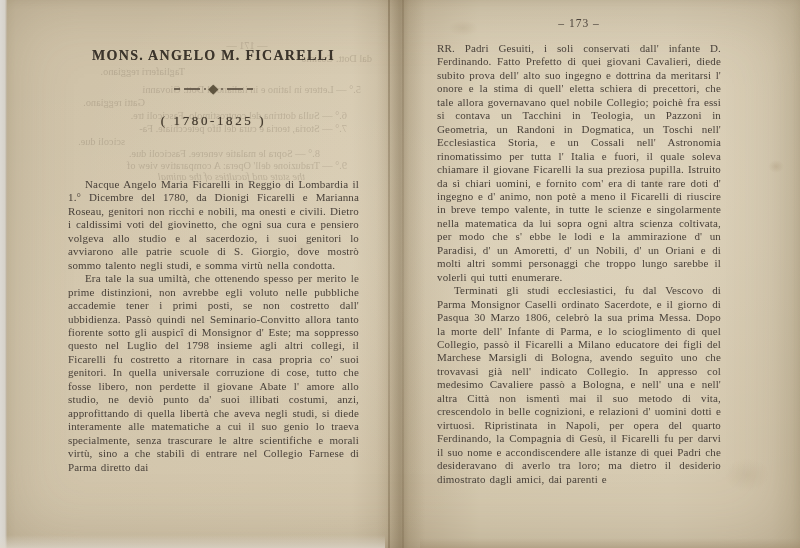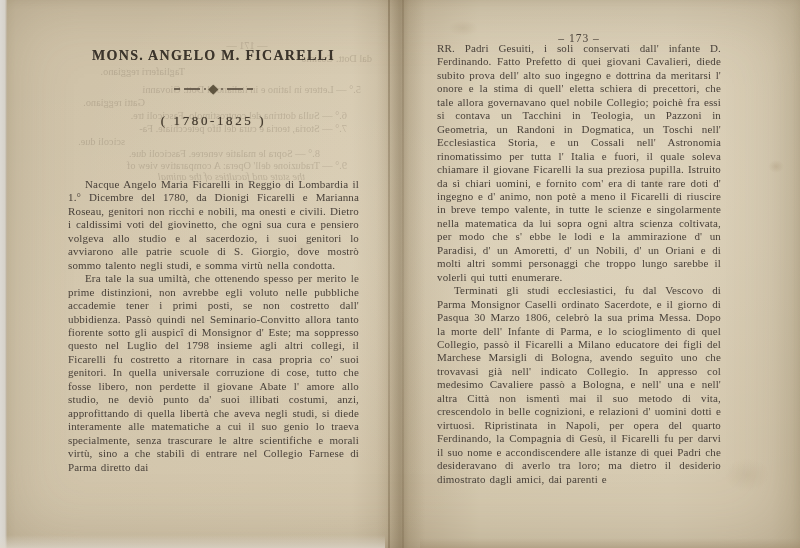--- a/index.html
+++ b/index.html
@@ -66,21 +66,20 @@
     color:#49413a;
   }
   .lp-body{top:178px;left:61px;width:291px;}
   .rp-body{top:42px;left:29px;width:284px;}
   .body-col p{margin:0;text-indent:17px;}
   .body-col p.noindent{text-indent:0;}
   .rp-num{
     position:absolute;top:17px;left:29px;width:284px;
     text-align:center;font-size:11.5px;letter-spacing:1px;color:#4b423a;
     white-space:nowrap;
-    margin-top:15px;
   }
   
   .ghost{
     position:absolute;display:block;
     transform:scaleX(-1);
     color:#6f6250;opacity:.26;filter:blur(.55px);
     font-size:10.3px;white-space:nowrap;overflow:hidden;
     pointer-events:none;
   }
   .g0{top:40px;left:180px;width:120px;text-align:center;}

